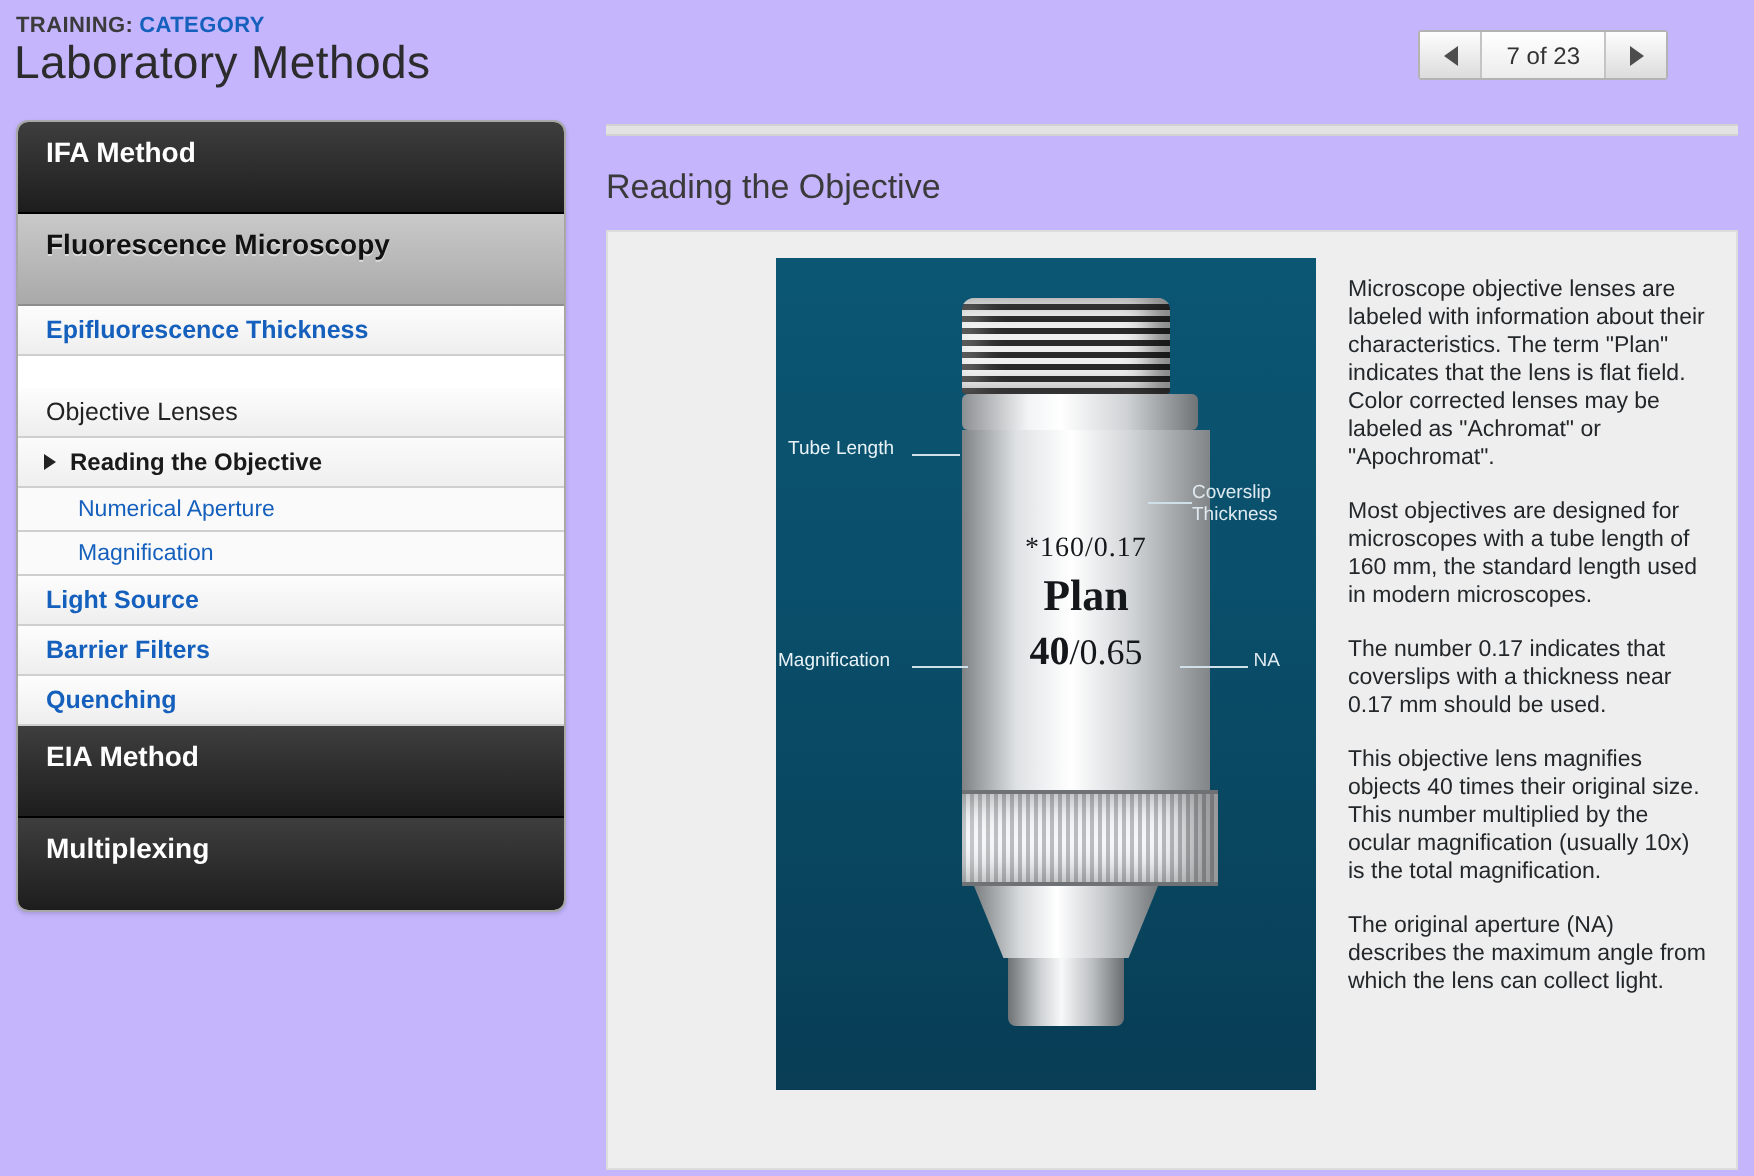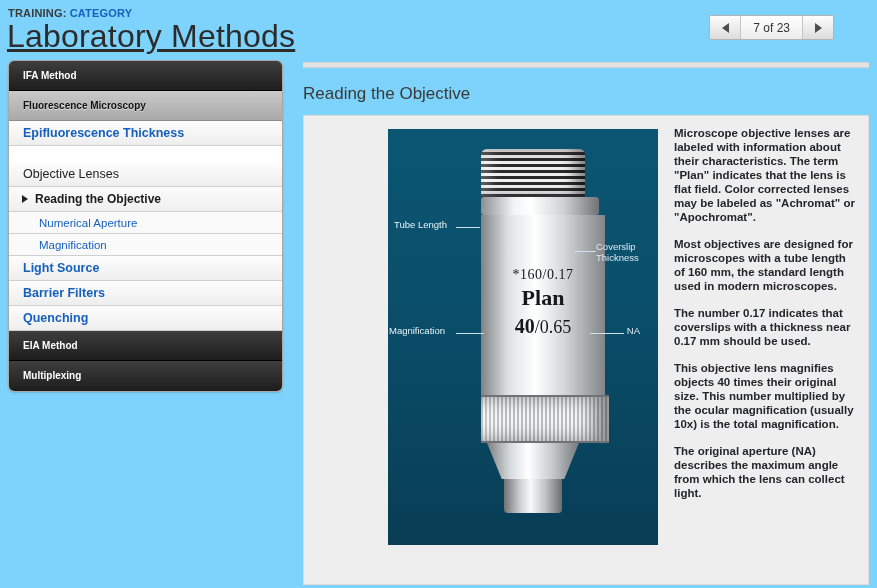--- a/index.html
+++ b/index.html
@@ -6,21 +6,21 @@
   html, body {
     margin: 0; padding: 0;
     width: 877px; height: 588px;
     background: #ffffff;
     font-family: "Liberation Sans", sans-serif;
     overflow: hidden;
   }
   .page {
     position: relative;
     width: 877px; height: 588px;
-    background: #7dd3fc;
+    background: #c4b5fd;
   }
 
   
   .header {
     position: absolute;
     left: 0; top: 0;
     width: 877px; height: 56px;
   }
   .breadcrumb {
     position: absolute;
@@ -31,25 +31,24 @@
     font-weight: bold;
   }
   .breadcrumb .crumb-link {
     color: #1560bd;
     text-decoration: none;
     margin-left: 3px;
   }
   .page-title {
     position: absolute;
     left: 7px; top: 18px;
-    font-size: 32px;
+    font-size: 23px;
     font-weight: normal;
     color: #2c2c2c;
     letter-spacing: 0.2px;
-    text-decoration: underline;
   }
 
   
   .pager {
     position: absolute;
     right: 43px; top: 15px;
     height: 25px;
     display: flex;
     align-items: stretch;
     border: 1px solid #b3b3b3;
@@ -101,26 +100,26 @@
     line-height: 24px;
     font-size: 12px;
     padding-left: 14px;
     border-bottom: 1px solid #cfcfcf;
     cursor: pointer;
     white-space: nowrap;
     overflow: hidden;
   }
   
   .nav-item.lvl0 {
-    height: 30px;
+    height: 46px;
     line-height: 30px;
     background: linear-gradient(#3e3e3e, #1d1d1d);
     color: #ffffff;
     font-weight: bold;
-    font-size: 10px;
+    font-size: 14px;
     border-bottom: 1px solid #000;
     padding-left: 14px;
   }
   
   .nav-item.lvl0.selected {
     background: linear-gradient(#c9c9c9, #a9a9a9);
     color: #111;
     border-bottom: 1px solid #8d8d8d;
     text-shadow: 0 1px 0 rgba(255,255,255,0.5);
   }
@@ -296,25 +295,24 @@
     border-radius: 0 0 4px 4px;
   }
 
   
   .text-col {
     position: absolute;
     left: 370px; top: 10px;
     width: 182px;
   }
   .text-col p {
-    margin: 0 0 13px 0;
+    margin: 12px 0 13px 0;
     font-size: 11.5px;
     line-height: 14px;
     color: #23272a;
-    font-weight: bold;
   }
 </style>
 </head>
 <body>
 
 <div class="page">
 
   <div class="header">
     <div class="breadcrumb">
       <span>TRAINING:</span><a class="crumb-link" href="#">CATEGORY</a>

